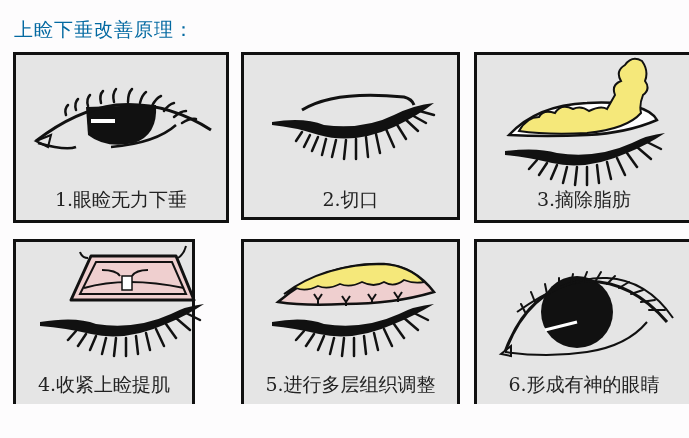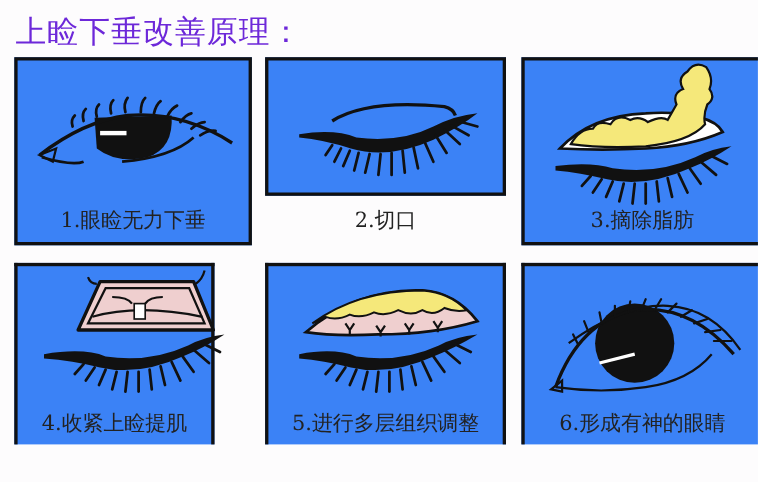--- a/index.html
+++ b/index.html
@@ -4,28 +4,28 @@
   <style>
     html, body { margin: 0; padding: 0; }
     body {
       width: 689px; height: 438px; overflow: hidden;
       background: #fdfcfd;
       font-family: "DejaVu Serif", "Liberation Serif", serif;
       position: relative;
     }
     .title {
       position: absolute; left: 14px; top: 14px;
-      font-size: 28px; line-height: 30px; color: #6d28d9;
+      font-size: 19px; line-height: 30px; color: #0369a1;
       letter-spacing: 1px;
       font-family: "DejaVu Serif", serif;
     }
     .panel {
       position: absolute;
       border: 3px solid #111;
-      background: #3b82f6;
+      background: #e5e5e5;
       box-sizing: border-box;
     }
     .panel.row2 { border-bottom: none; }
     .panel svg { position: absolute; left: 0; top: 0; }
     .label {
       position: absolute; left: 0; right: 0;
       text-align: center;
       font-size: 19px; color: #222;
       font-family: "DejaVu Serif", serif;
       white-space: nowrap;
@@ -57,21 +57,21 @@
       <path d="M124 48 Q126 40 130 37"></path>
         <path d="M136 51 Q140 43 145 41"></path>
         <path d="M148 56 Q153 49 158 48"></path>
       <path d="M158 62 Q165 56 170 56"></path>
         <path d="M166 68 Q174 63 180 64"></path>
     </g>
   </svg>
   <div class="label" style="top:132px;">1.眼睑无力下垂</div>
 </div>
 
-<div class="panel" style="left:241px; top:52px; width:219px; height:126px;">
+<div class="panel" style="left:241px; top:52px; width:219px; height:168px;">
   <svg width="213" height="165" viewBox="0 0 213 165">
     <path d="M58 55 Q90 35 160 42 Q168 44 170 50" stroke="#111" stroke-width="3" fill="none"></path>
     <path d="M28 67 Q60 62 80 70 Q120 75 150 60 Q170 50 190 48 Q175 60 150 72 Q110 90 75 80 Q50 72 28 70 Z" fill="#111"></path>
     <g stroke="#111" stroke-width="2.5" stroke-linecap="round">
       <line x1="58" y1="77" x2="52" y2="86"></line>
         <line x1="66" y1="80" x2="60" y2="92"></line>
       <line x1="74" y1="82" x2="68" y2="96"></line>
         <line x1="82" y1="84" x2="78" y2="100"></line>
       <line x1="92" y1="85" x2="88" y2="102"></line>
         <line x1="102" y1="85" x2="100" y2="104"></line>

